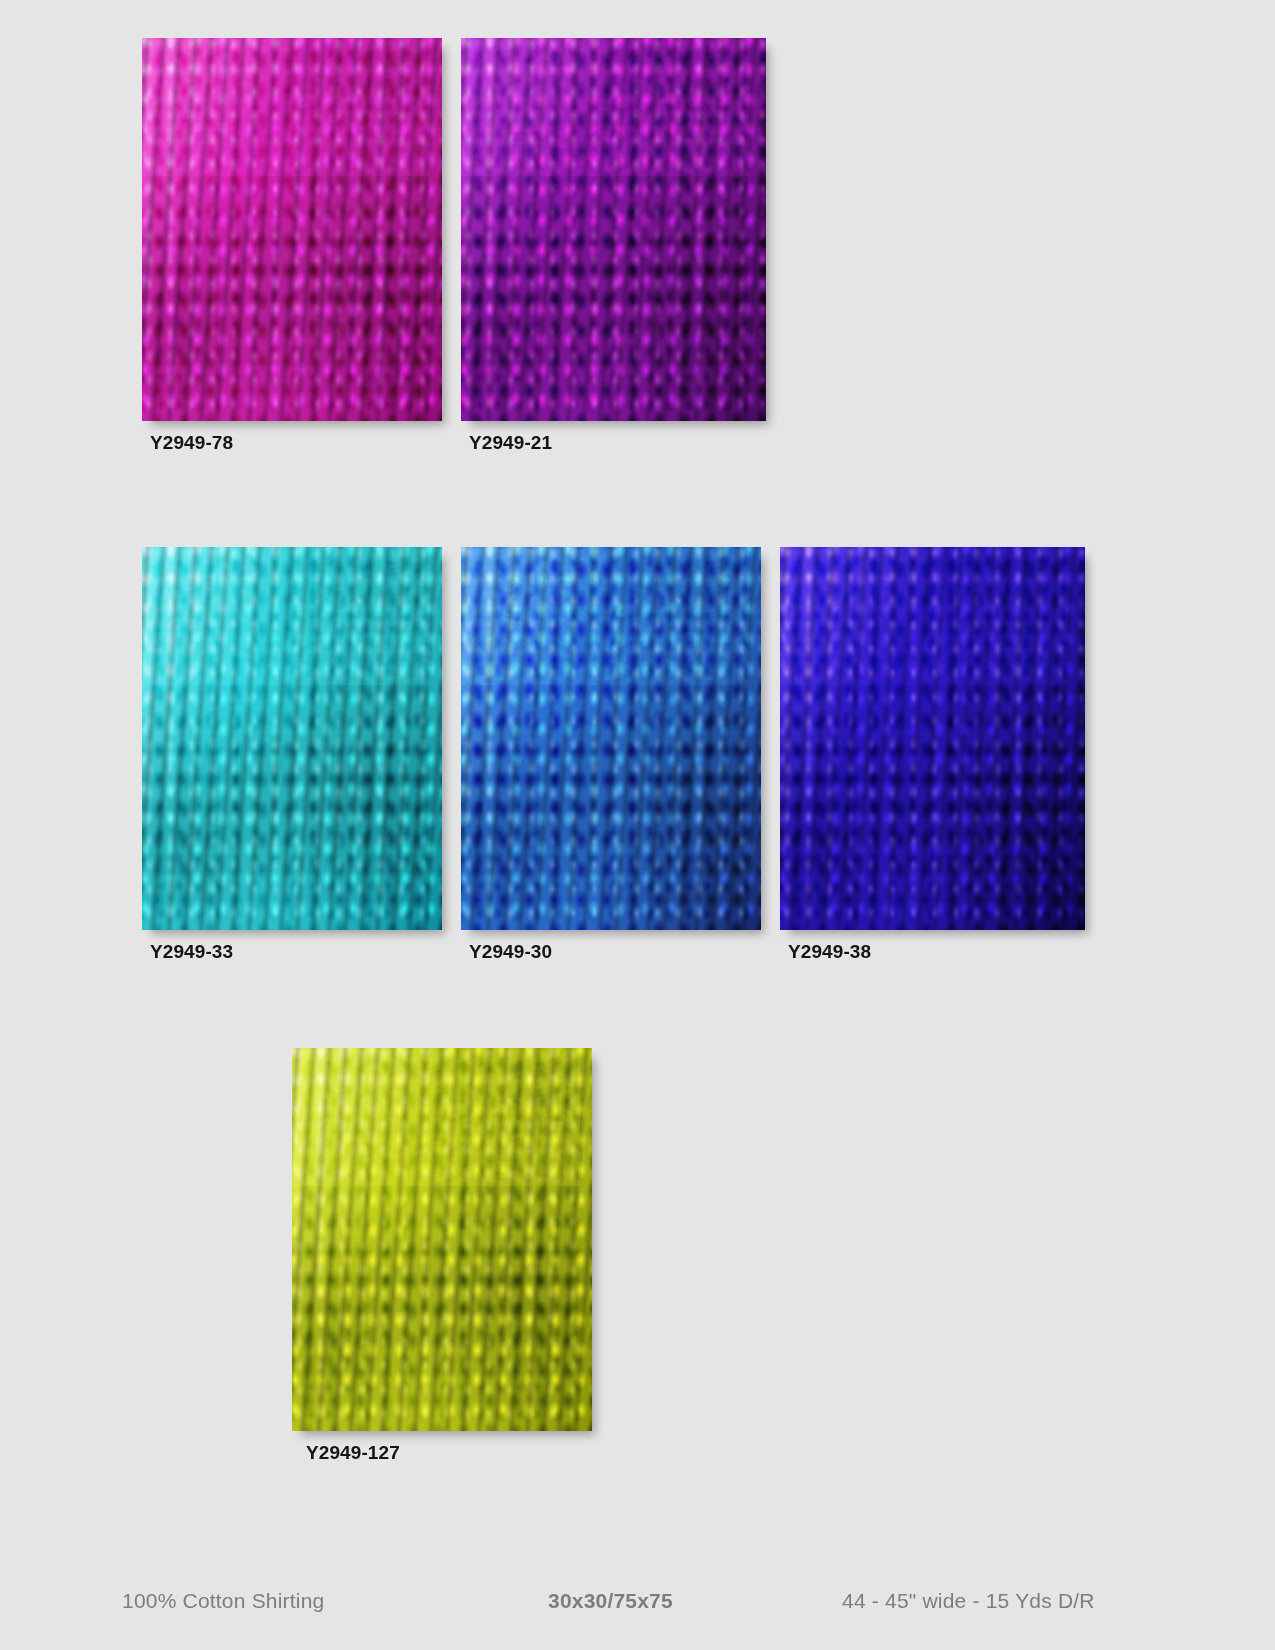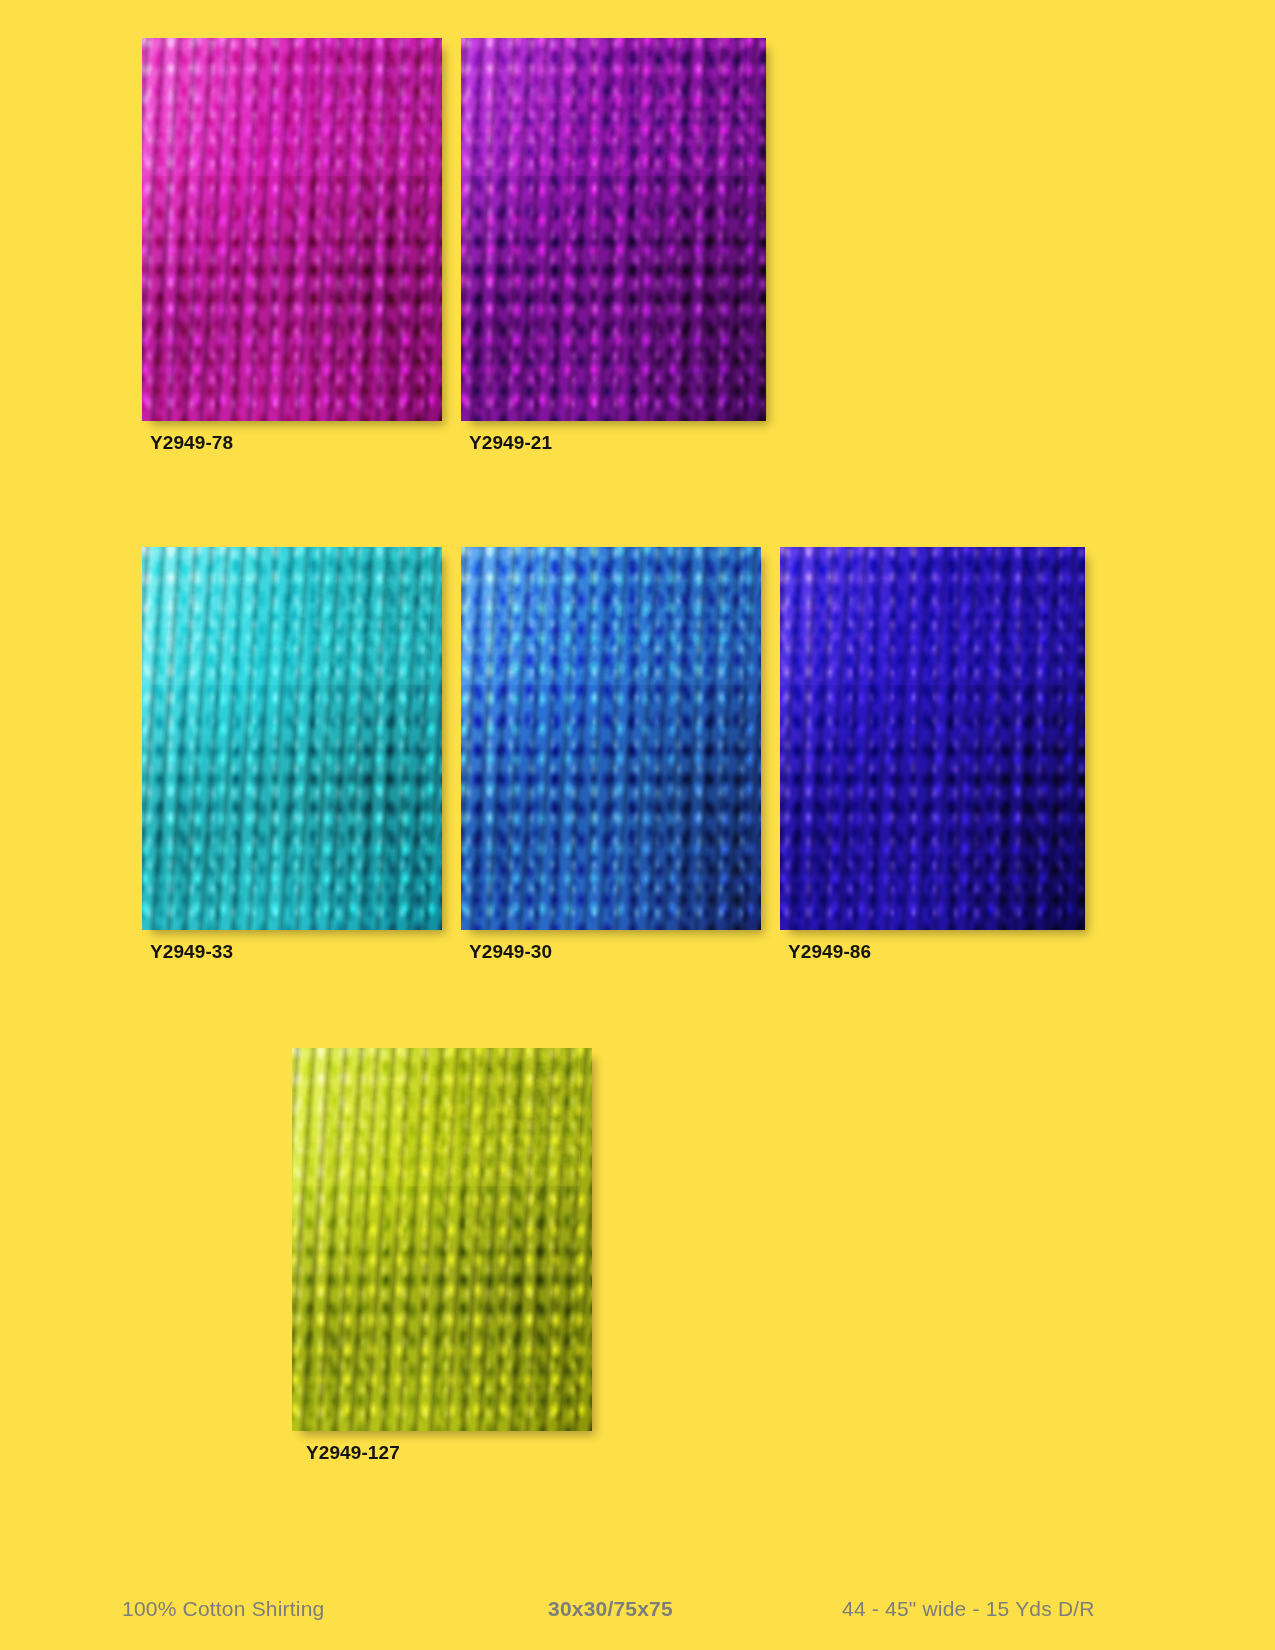--- a/index.html
+++ b/index.html
@@ -14,21 +14,21 @@
     font-family: "Liberation Sans", sans-serif;
     -webkit-font-smoothing: antialiased;
     position: relative;
     overflow: hidden;
   }
 
   .page {
     width: 1275px;
     height: 1650px;
     position: relative;
-    background: #fde047;
+    background: #e5e5e5;
     box-sizing: border-box;
   }
 
   
   .swatch-row {
     position: absolute;
     display: flex;
     left: 0;
     width: 1275px;
   }
@@ -124,21 +124,20 @@
   }
   .row-3 .swatch-caption { left: 14px; }
 
   
   .footer {
     position: absolute;
     left: 0;
     top: 1589px;
     width: 1275px;
     height: 30px;
-    margin-top: 8px;
   }
   .footer-item {
     position: absolute;
     font-size: 21px;
     color: #7d7d7d;
     white-space: nowrap;
     letter-spacing: 0.2px;
   }
   .footer-left   { left: 122px; }
   .footer-center { left: 548px; font-weight: bold; }
@@ -237,21 +236,21 @@
       <div class="swatch-chip size-wide" style="background-color: rgb(42, 22, 196);">
         <div class="basecolor" style="background: linear-gradient(118deg, rgb(85, 56, 240) 0%, rgb(42, 22, 196) 34%, rgb(42, 22, 196) 62%, rgb(12, 6, 80) 100%);"></div>
         <div class="clouds" style="background-color: transparent;"></div>
         <div class="loops"></div>
         <div class="loops2"></div>
         <div class="wale"></div>
         <svg class="noise">
             <rect width="100%" height="100%" filter="url(#fabricNoise)"></rect>
           </svg>
       </div>
-      <div class="swatch-caption">Y2949-86</div>
+      <div class="swatch-caption">Y2949-38</div>
     </div>
 
   </div>
 
   <div class="swatch-row row-3">
 
     <div class="swatch-cell">
       <div class="swatch-chip size-std" style="background-color: rgb(196, 212, 26);">
         <div class="basecolor" style="background: linear-gradient(118deg, rgb(228, 242, 92) 0%, rgb(196, 212, 26) 34%, rgb(196, 212, 26) 62%, rgb(138, 148, 8) 100%);"></div>
         <div class="clouds" style="background-color: transparent;"></div>

